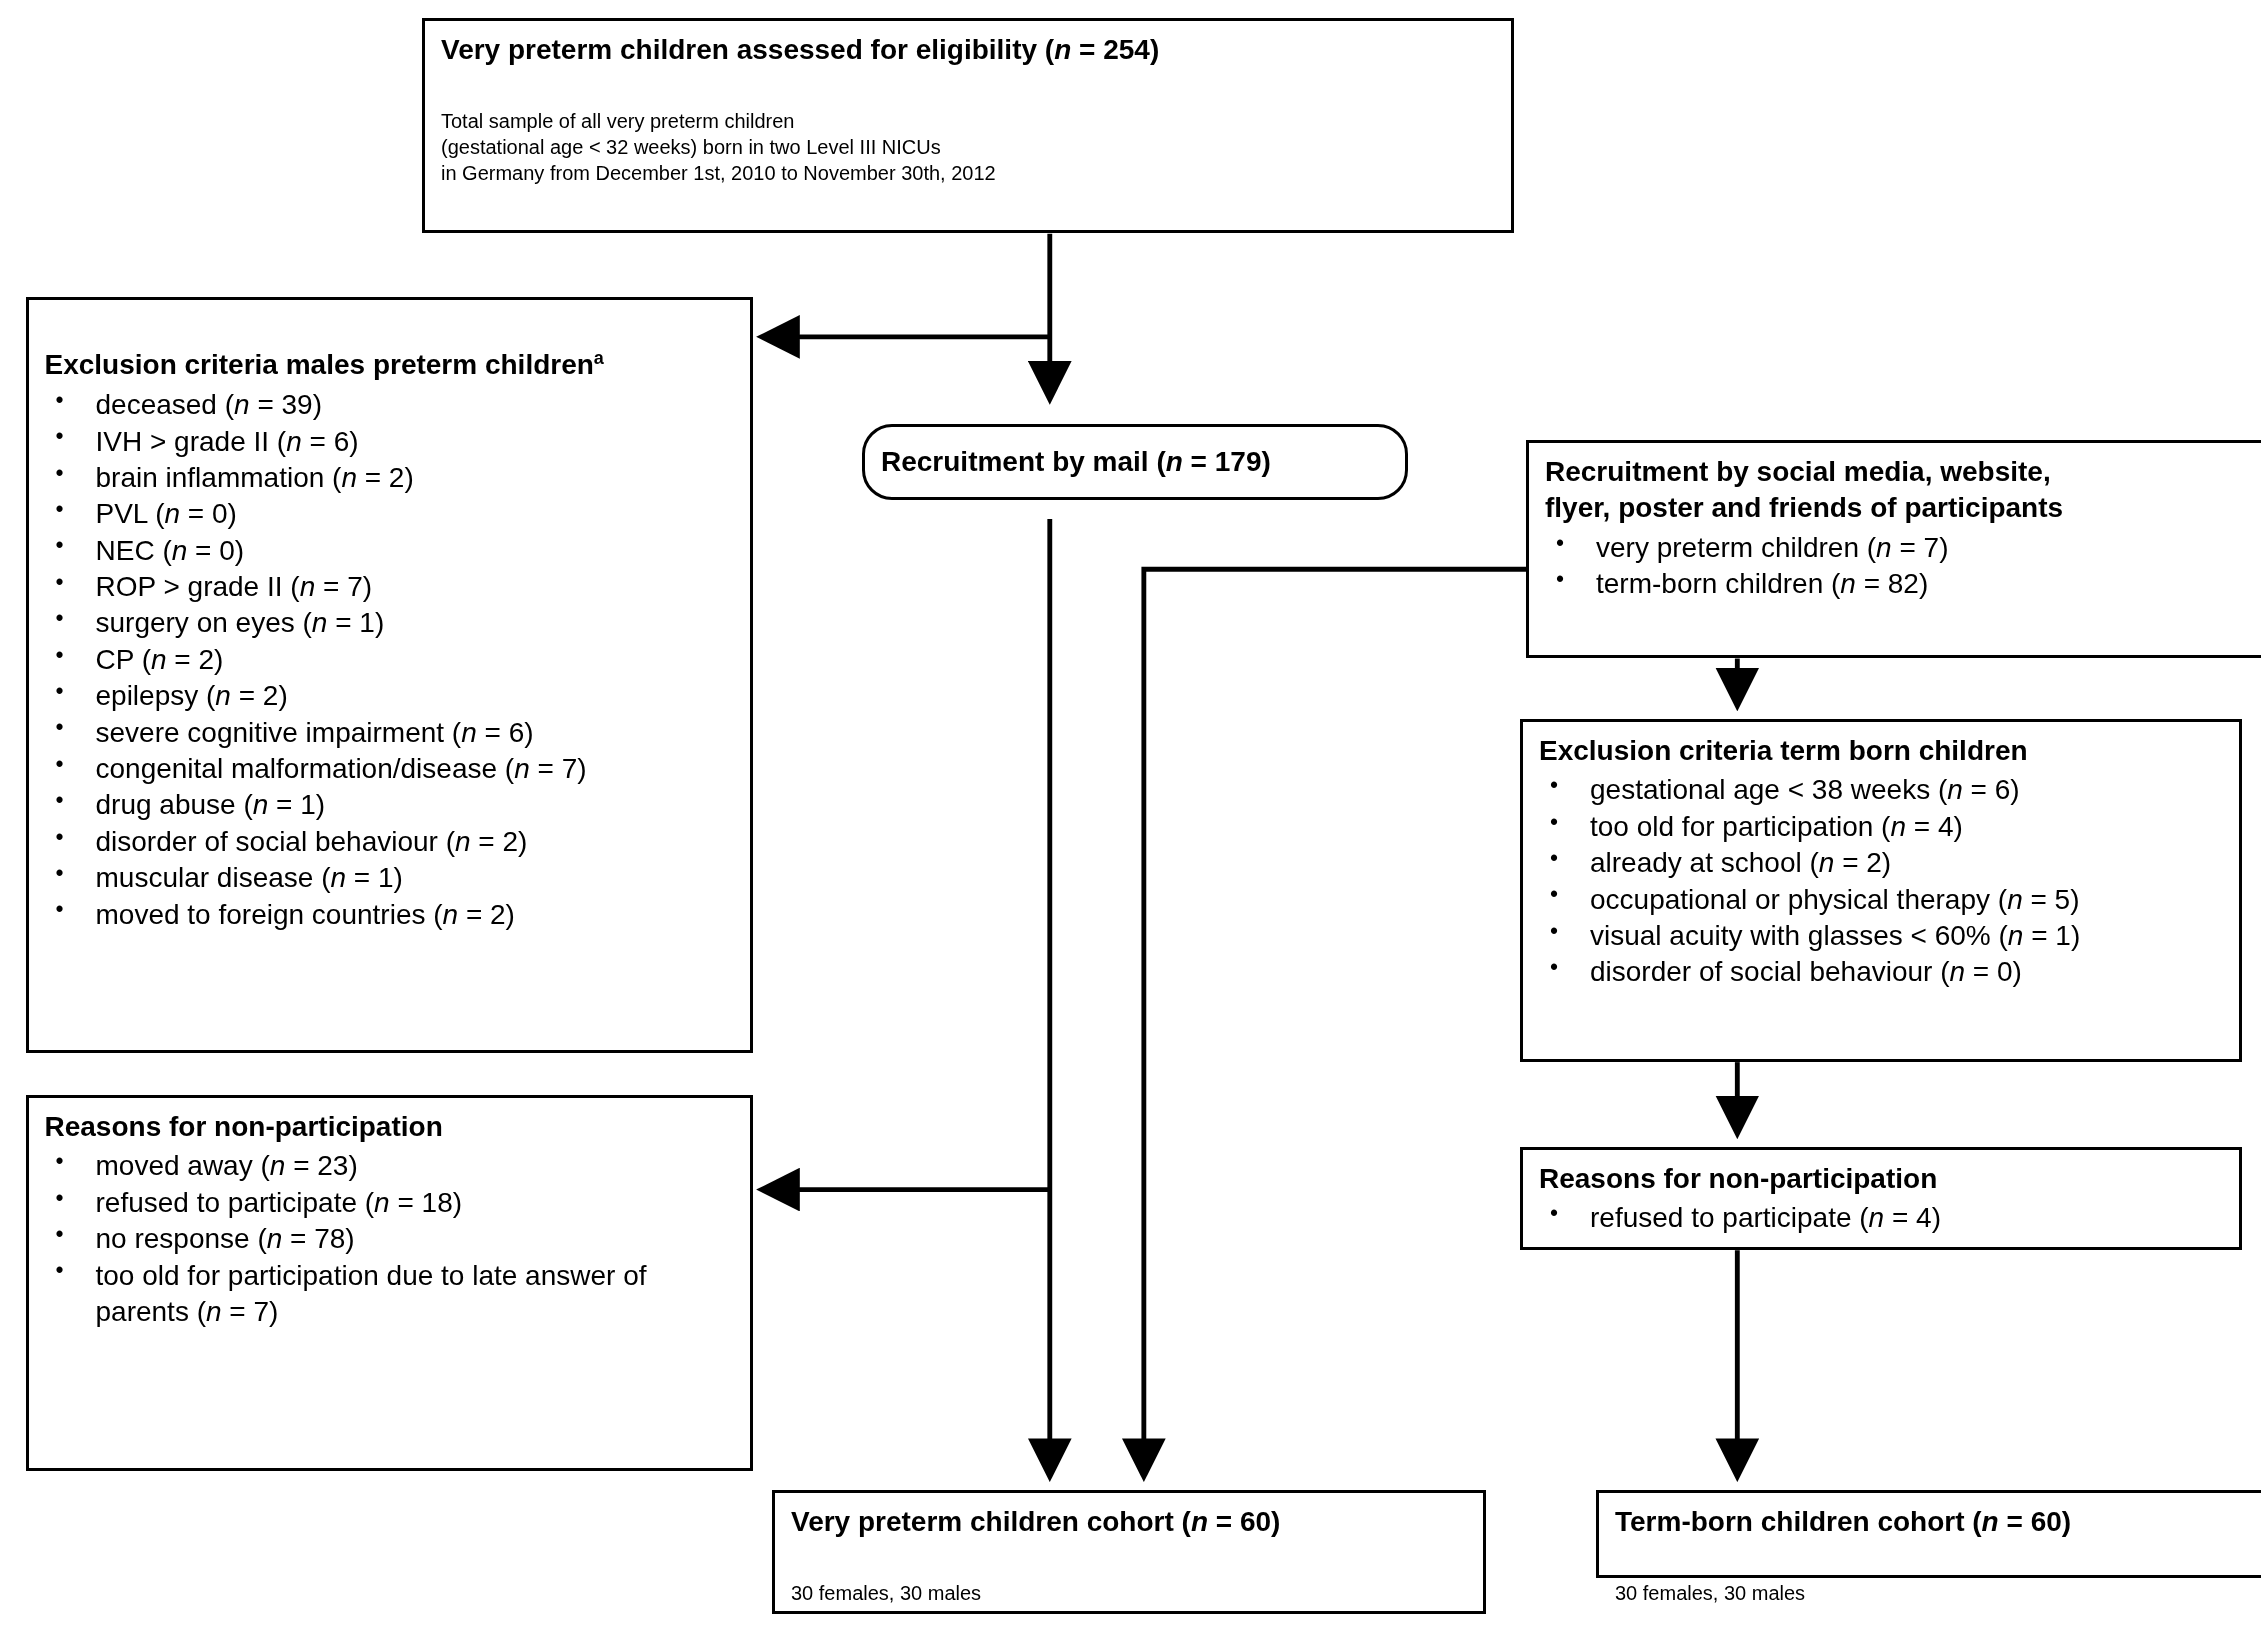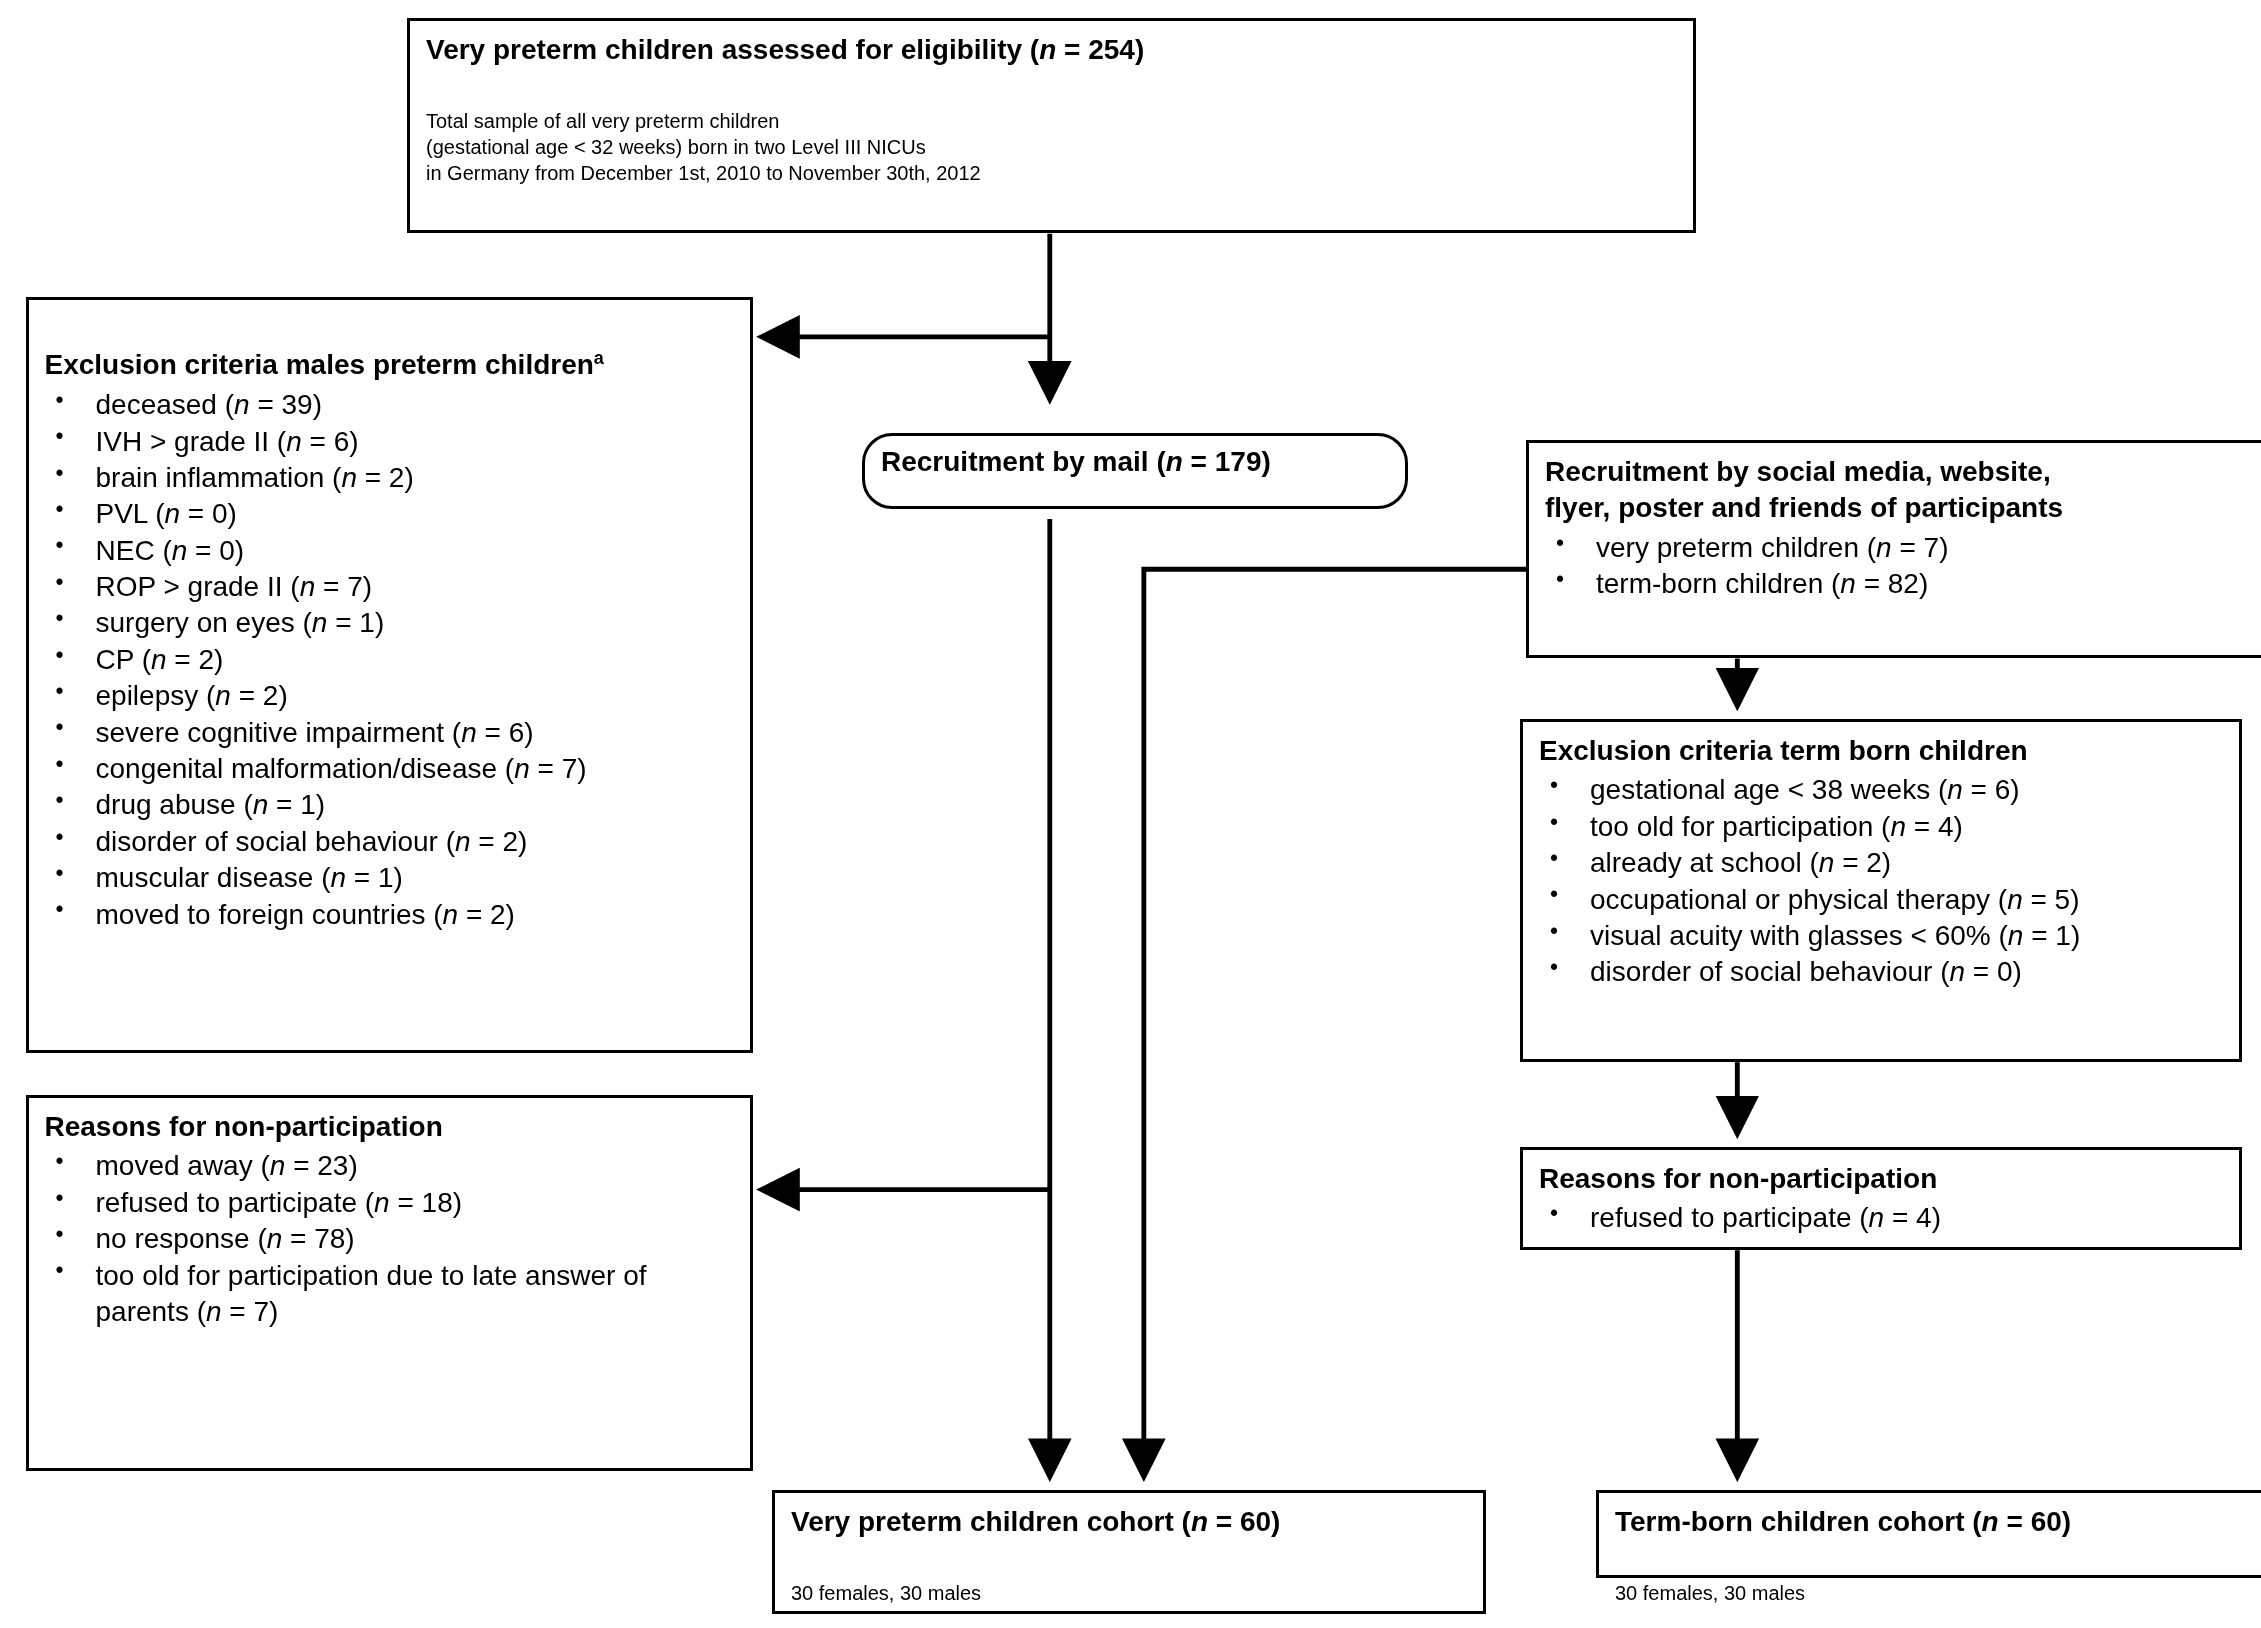--- a/index.html
+++ b/index.html
@@ -10,24 +10,24 @@
        padding:11px 16px 6px 16px;}
   .ttl{font-weight:bold;font-size:28px;line-height:1.30;white-space:pre-line;}
   .sub{font-size:20px;line-height:1.30;white-space:pre-line;font-weight:normal;margin-top:40px;}
   ul.items{list-style:none;margin:3px 0 0 0;padding:0;}
   ul.items li{font-size:28px;line-height:1.30;position:relative;padding-left:51px;margin:0;}
   ul.items li::before{content:"\2022";position:absolute;left:11px;top:-1.2px;font-size:23px;}
   .it{font-style:italic;}
   .sup{font-size:18px;vertical-align:super;font-weight:bold;}
   svg.conn{position:absolute;left:0;top:0;width:2261px;height:1629px;overflow:visible;}
   
-  #box-top       {left:407px; top:18px;  width:1289px;  height:215px;}
+  #box-top       {left:422px; top:18px;  width:1092px;  height:215px;}
   #box-excl-vp   {left:25.5px;  top:297px; width:727px;  height:756px;}
   #box-reasons-l {left:25.5px;  top:1095px;width:727px;  height:376px;}
-  #box-mail      {left:862px;top:433px; width:546px;   height:76px; padding-top:8px;border-radius:30px;}
+  #box-mail      {left:862px;top:424px; width:546px;   height:76px; padding-top:17px;border-radius:30px;}
   #box-social    {left:1526px;top:440px; width:802px;  height:218px;}
   #box-excl-tb   {left:1520px;top:719px;width:722px;  height:343px;}
   #box-reasons-r {left:1520px;top:1147px;width:722px;  height:103px;}
   #box-cohort-vp {left:772px;top:1490px;width:714px;  height:124px;}
   #box-cohort-tb {left:1596px;top:1490px;width:726px;  height:88px;}
 </style>
 </head>
 <body>
 
 <div id="flow">

